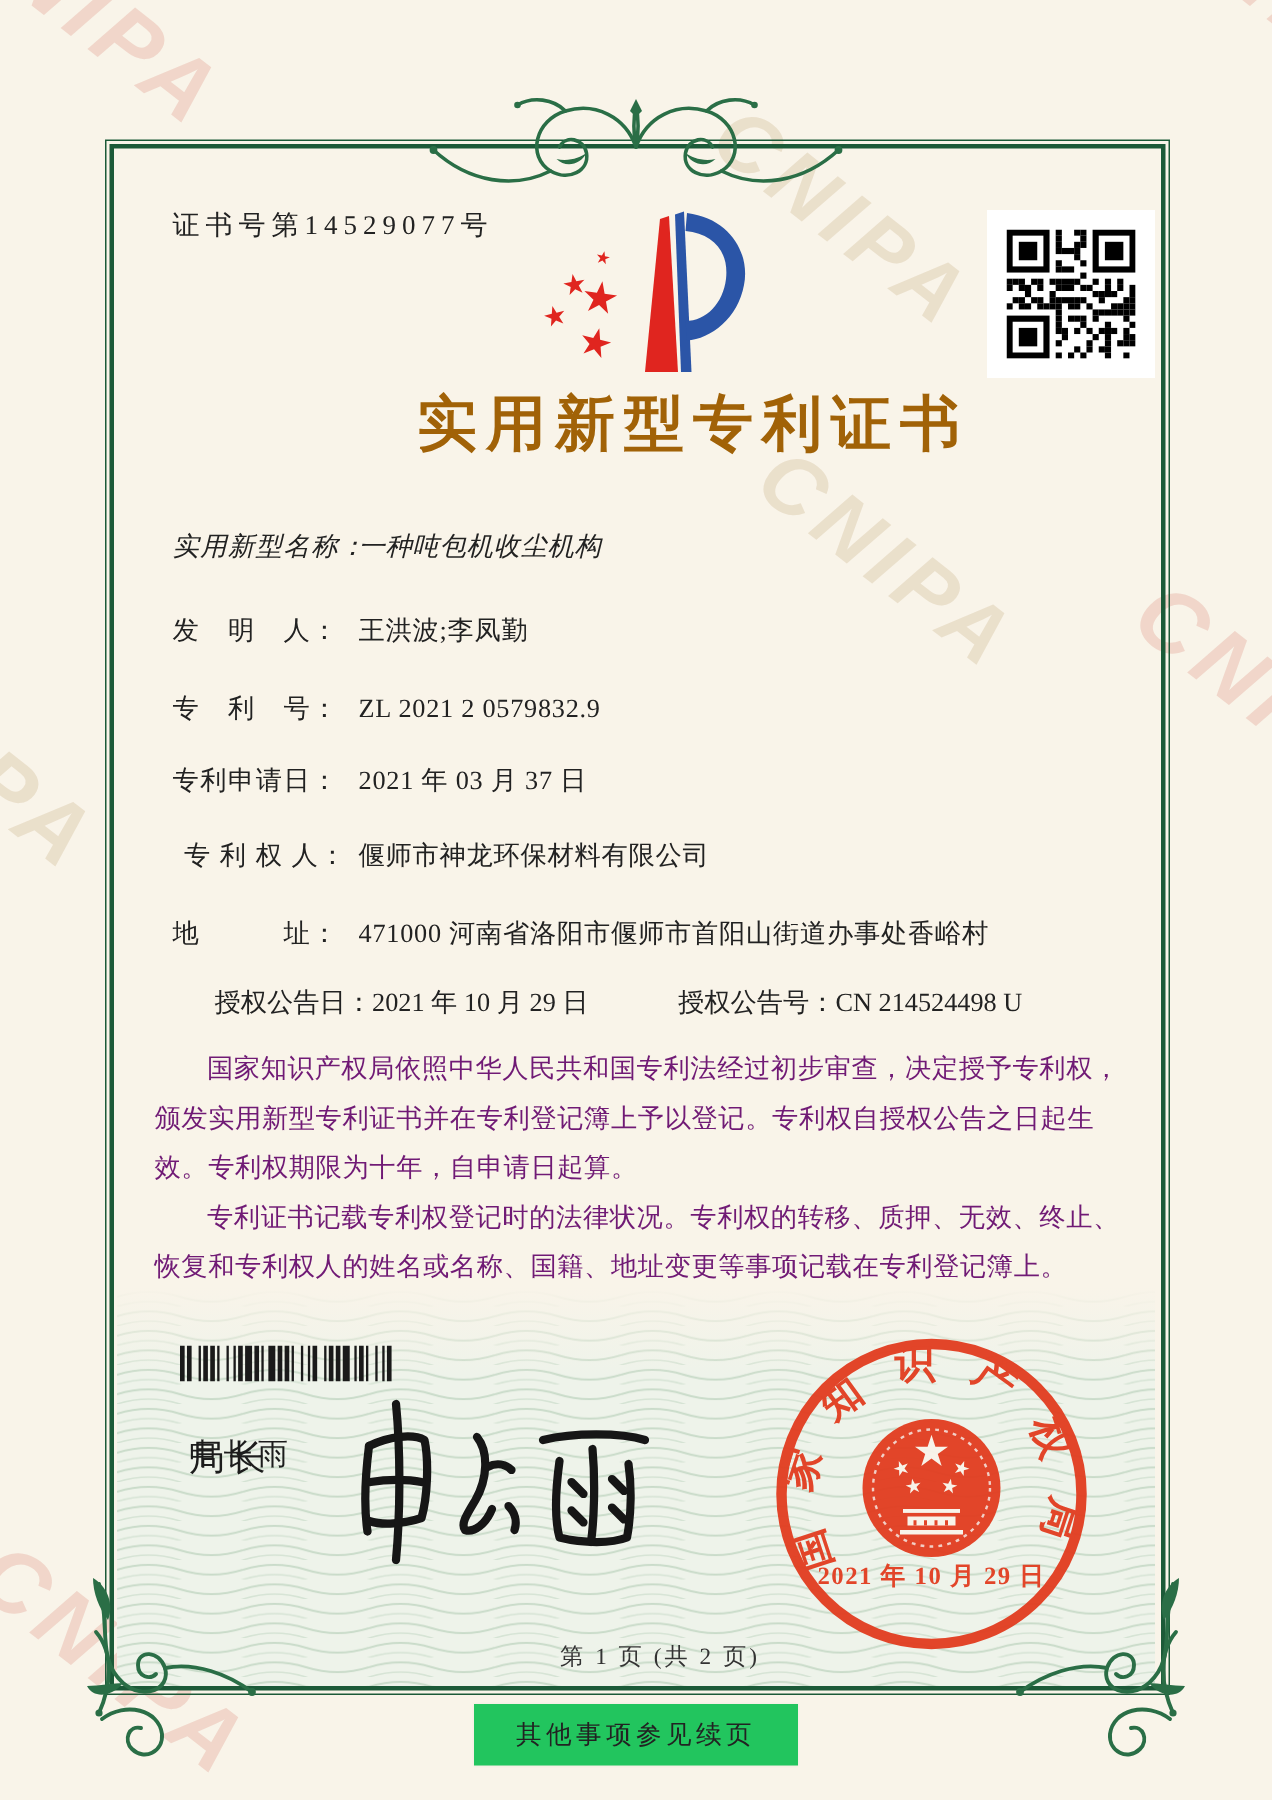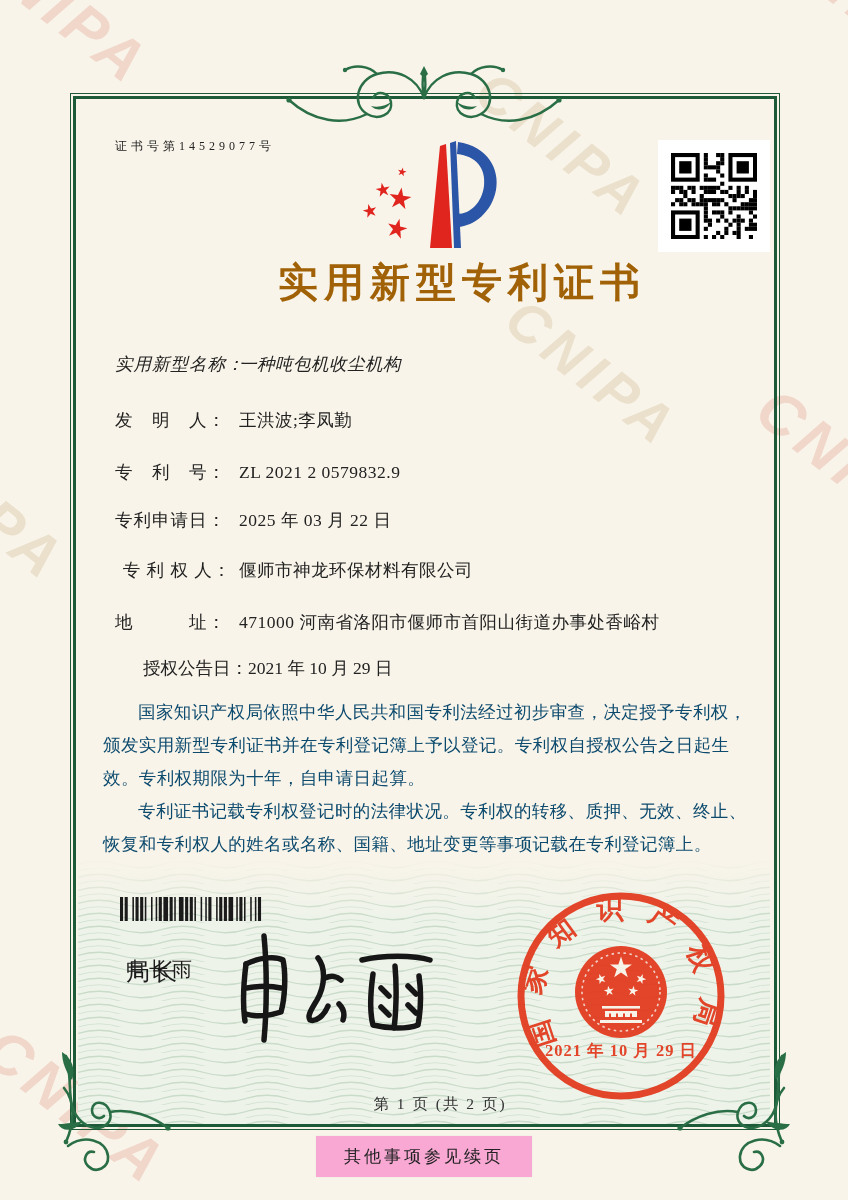--- a/index.html
+++ b/index.html
@@ -23,51 +23,51 @@
   .wavezone{position:absolute;left:78px;top:858px;width:692px;height:266px;z-index:2;}
   .wavefade{position:absolute;left:78px;top:858px;width:692px;height:60px;z-index:2;
          background:linear-gradient(#f9f4e9, rgba(249,244,233,0));}
 
   .ornament-top{position:absolute;left:279px;top:60px;width:290px;height:78px;z-index:3;}
   .ornament-corner{position:absolute;width:128px;height:128px;z-index:3;}
   .oc-left{left:56px;top:1050px;}
   .oc-right{left:664px;top:1050px;transform:scaleX(-1);}
 
   
-  .cert-no{position:absolute;left:115px;top:138px;font-size:12px;letter-spacing:4px;
+  .cert-no{position:absolute;left:115px;top:138px;font-size:18px;letter-spacing:4px;
            color:#222;z-index:4;}
   .logo{position:absolute;left:330px;top:130px;width:170px;height:130px;z-index:4;}
   .qr-box{position:absolute;left:658px;top:140px;width:112px;height:112px;background:#fff;z-index:4;}
   .qr-box svg{position:absolute;left:13px;top:13px;}
   .title{position:absolute;left:70px;top:255px;width:784px;text-align:center;
          font-size:40px;font-weight:bold;letter-spacing:6px;color:#a16207;z-index:4;}
 
   .field{position:absolute;left:115px;font-size:17.5px;color:#222;z-index:4;white-space:nowrap;}
   .field .lbl{display:inline-block;width:124px;white-space:pre;letter-spacing:1px;}
   .field .val{letter-spacing:0.5px;}
 
   .grant-group{position:absolute;font-size:17.5px;color:#222;z-index:4;white-space:nowrap;}
 
-  .body-text{position:absolute;left:103px;top:696px;width:648px;z-index:4;color:#0c4a6e;}
+  .body-text{position:absolute;left:103px;top:696px;width:648px;z-index:4;color:#701a75;}
   .body-text p{margin:0;font-size:17.5px;line-height:1.88;text-indent:2em;letter-spacing:0.4px;}
 
   .barcode{position:absolute;left:120px;top:897px;z-index:4;}
 
   .signer-title{position:absolute;left:126px;top:956px;font-size:24px;color:#1c1c1c;
         font-family:"Liberation Sans","DejaVu Sans",sans-serif;z-index:4;letter-spacing:3px;}
   .signer-name{position:absolute;left:126px;top:956px;font-size:20px;color:#1c1c1c;
         font-family:Liberation Serif, serif;z-index:4;letter-spacing:3px;}
   .signature{position:absolute;left:222px;top:928px;z-index:4;}
 
   .seal{position:absolute;left:505px;top:880px;width:232px;height:232px;z-index:5;opacity:0.94;}
 
   .page-info{position:absolute;left:70px;top:1094px;width:740px;text-align:center;
         font-size:15.5px;color:#333;letter-spacing:2px;z-index:4;}
   .footer-note{position:absolute;left:424px;top:1136px;transform:translateX(-50%);
-        background:#f9a8d4;padding:9px 28px;font-size:17px;color:#222;letter-spacing:3px;
+        background:#22c55e;padding:9px 28px;font-size:17px;color:#222;letter-spacing:3px;
         z-index:4;white-space:nowrap;box-shadow:0 0 2px rgba(0,0,0,0.05);}
 </style>
 </head>
 <body>
 
 <div class="page">
 
   <div class="wm wm-pink" style="left:-48px;top:-28px;">CNIPA</div>
   <div class="wm wm-pink" style="left:738px;top:-48px;">CNIPA</div>
   <div class="wm wm-beige" style="left:462px;top:112px;font-size:56px;">CNIPA</div>
@@ -305,31 +305,34 @@
   <div class="field" style="top:352px;font-style:italic;">
     <span class="lbl">实用新型名称：</span><span class="val">一种吨包机收尘机构</span>
   </div>
   <div class="field" style="top:408px;">
     <span class="lbl">发　明　人：</span><span class="val">王洪波;李凤勤</span>
   </div>
   <div class="field" style="top:460px;">
     <span class="lbl">专　利　号：</span><span class="val">ZL 2021 2 0579832.9</span>
   </div>
   <div class="field" style="top:508px;">
-    <span class="lbl">专利申请日：</span><span class="val">2025 年 03 月 22 日</span>
+    <span class="lbl">专利申请日：</span><span class="val">2021 年 03 月 37 日</span>
   </div>
   <div class="field" style="top:558px;text-align:center;">
     <span class="lbl">专 利 权 人：</span><span class="val">偃师市神龙环保材料有限公司</span>
   </div>
   <div class="field" style="top:610px;">
     <span class="lbl">地　　　址：</span><span class="val">471000 河南省洛阳市偃师市首阳山街道办事处香峪村</span>
   </div>
 
   <div class="grant-group" style="left:115px;top:656px;margin-left:28px;">
     <span>授权公告日：</span><span>2021 年 10 月 29 日</span>
+  </div>
+  <div class="grant-group" style="left:452px;top:656px;">
+    <span>授权公告号：</span><span>CN 214524498 U</span>
   </div>
 
   <div class="body-text">
     <p>国家知识产权局依照中华人民共和国专利法经过初步审查，决定授予专利权，颁发实用新型专利证书并在专利登记簿上予以登记。专利权自授权公告之日起生效。专利权期限为十年，自申请日起算。</p>
     <p>专利证书记载专利权登记时的法律状况。专利权的转移、质押、无效、终止、恢复和专利权人的姓名或名称、国籍、地址变更等事项记载在专利登记簿上。</p>
   </div>
 
   <svg id="barcode" class="barcode" width="245" height="24" viewBox="0 0 245 24">
       <rect x="0" y="0" width="3.1" height="24" fill="#1a1a1a"></rect>
       <rect x="4.65" y="0" width="3.1" height="24" fill="#1a1a1a"></rect>

